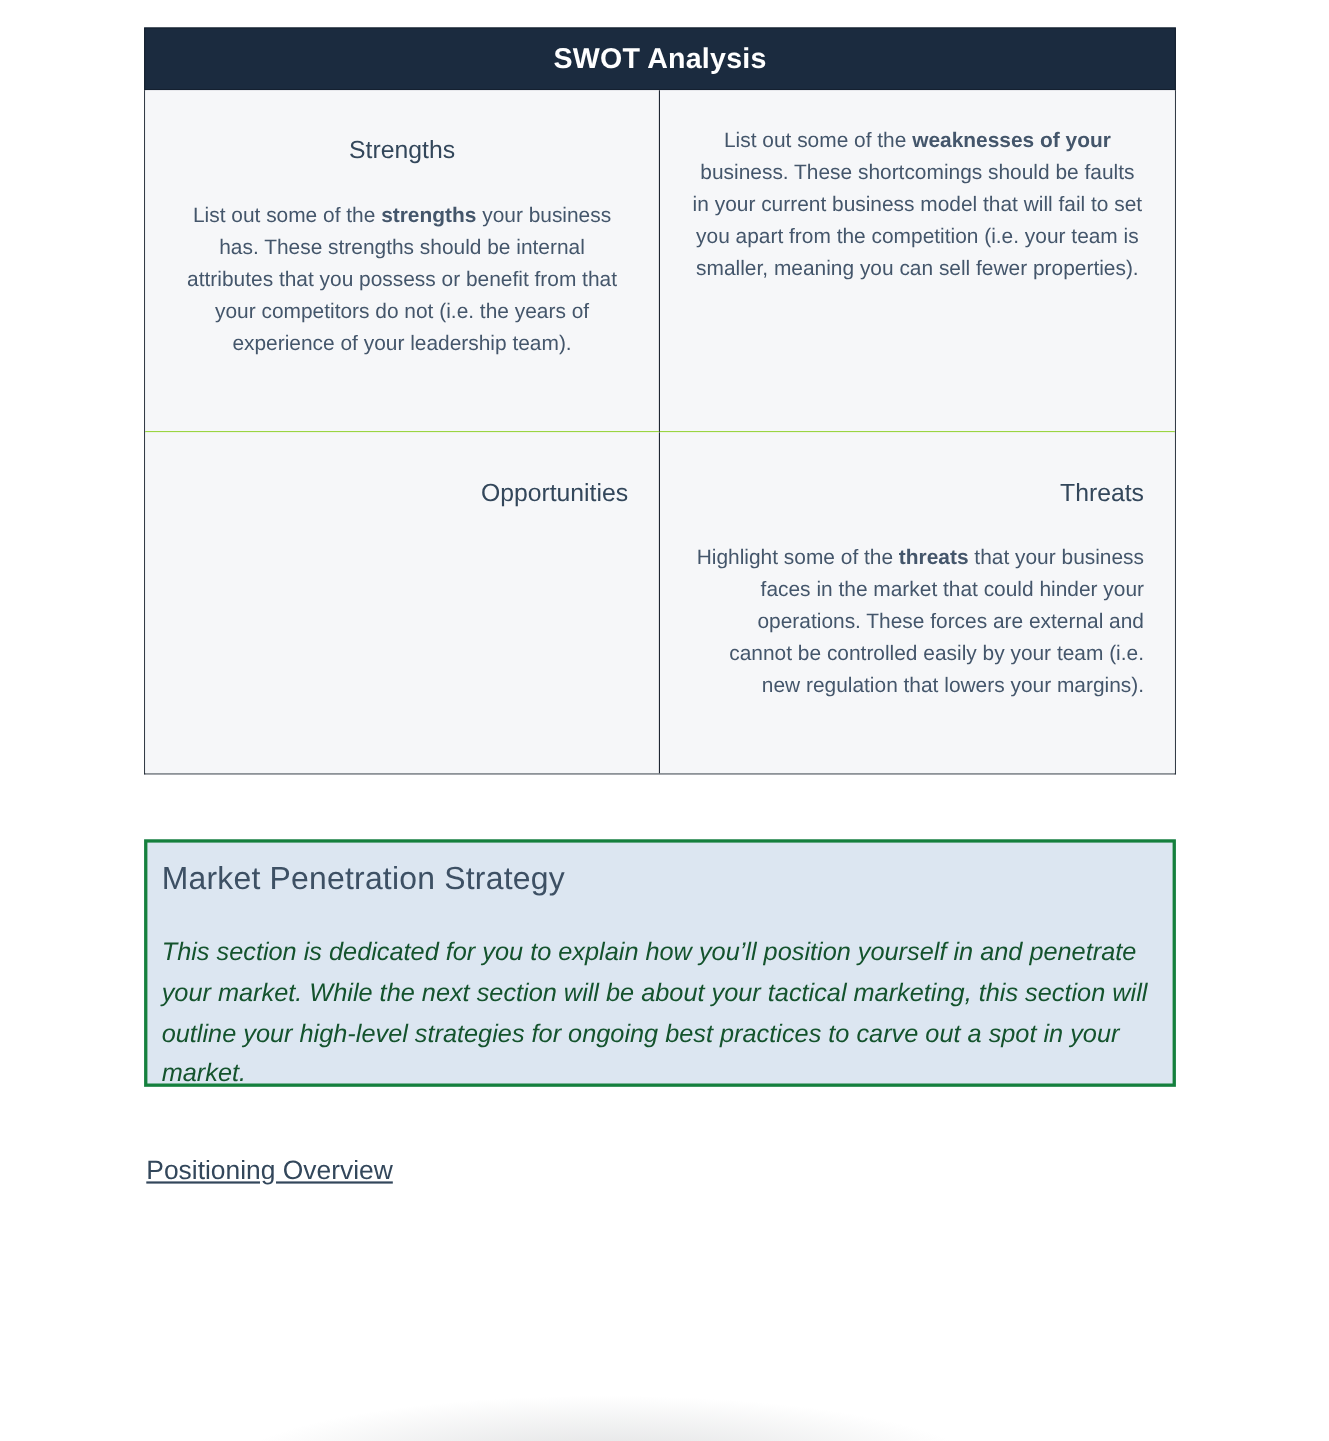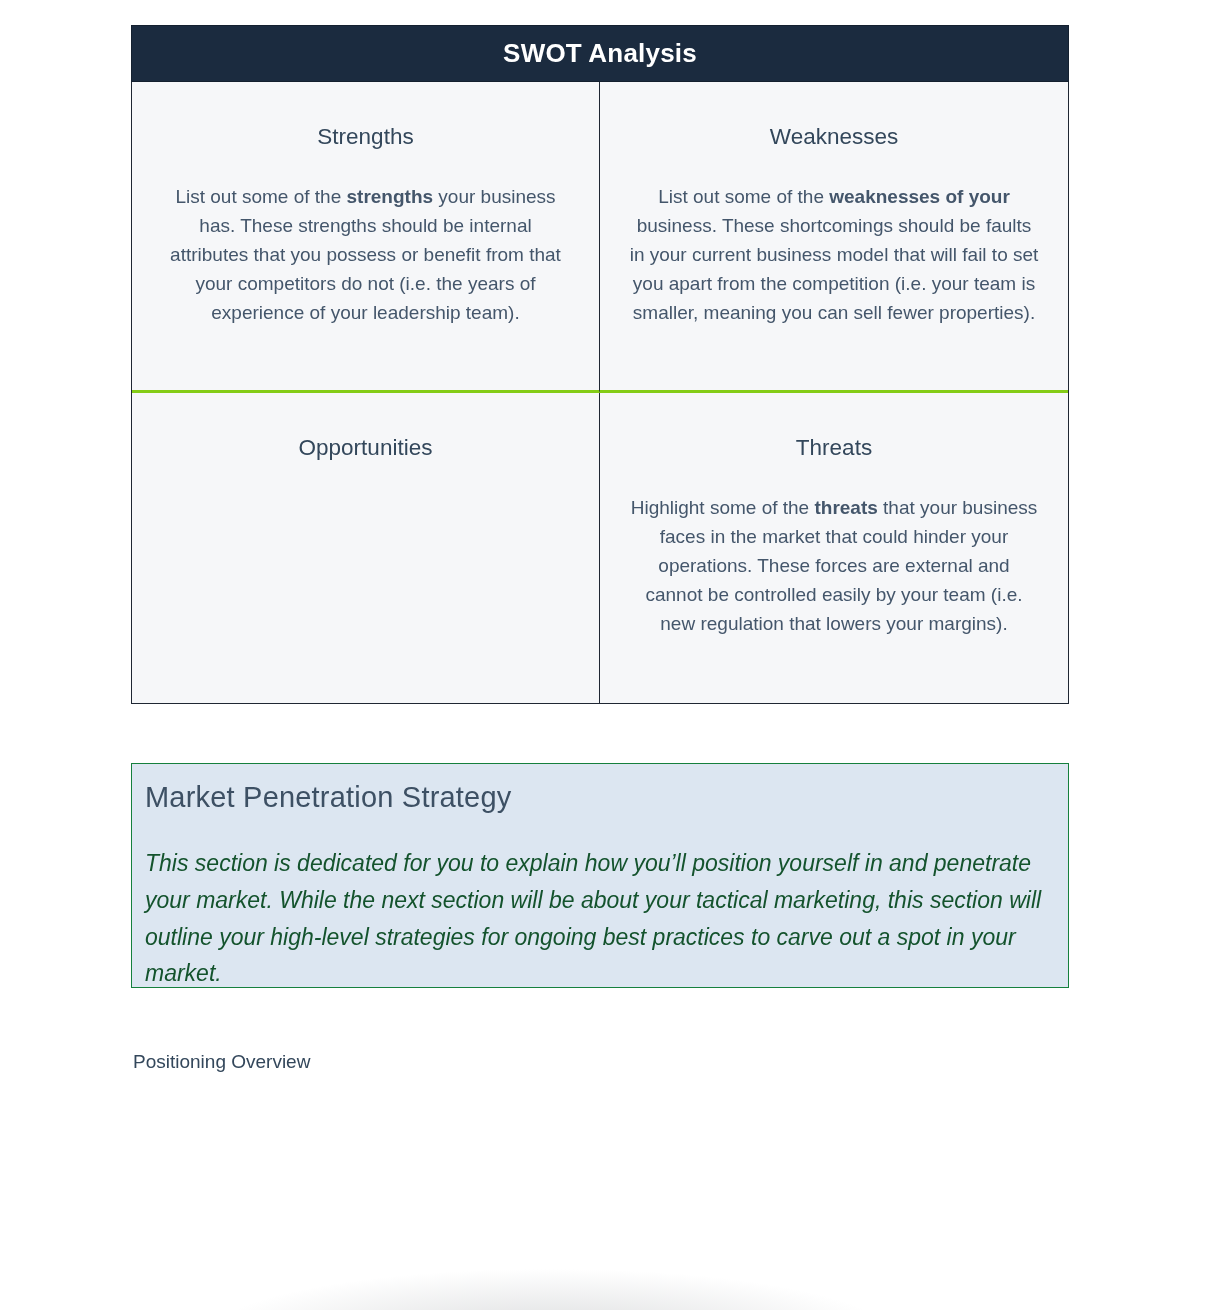--- a/index.html
+++ b/index.html
@@ -19,46 +19,46 @@
     color:#ffffff; font-size:26px; font-weight:bold; letter-spacing:.2px;
   }
   .swot-grid {
     display:grid; grid-template-columns:1fr 1fr;
     border:1px solid #1f2733; border-top:none;
   }
   .swot-cell {
     background:#f6f7f9; padding:0 28px 26px 28px; text-align:center;
   }
   .swot-cell.c-tl, .swot-cell.c-bl { border-right:1px solid #1f2733; }
-  .swot-cell.c-tl, .swot-cell.c-tr { border-bottom:3px solid #84cc16; min-height:311px; }
-  .swot-cell.c-bl, .swot-cell.c-br { min-height:310px; }
+  .swot-cell.c-tl, .swot-cell.c-tr { border-bottom:1px solid #84cc16; min-height:311px; }
+  .swot-cell.c-bl, .swot-cell.c-br { min-height:310px;text-align:right; }
   .cell-title {
     margin-top:42px; font-size:22.5px; font-weight:400; color:#33475b;
   }
   .cell-desc {
     margin:33px auto 0; max-width:458px;
     font-size:19px; line-height:1.52; color:#44566b;
   }
   .cell-desc b { font-weight:bold; }
 
   
   .market-card {
     position:absolute; left:131px; top:763px; width:938px; height:225px;
-    background:#dce6f1; border:1px solid #15803d;
+    background:#dce6f1; border:3px solid #15803d;
     padding:17px 13px 16px 13px;
   }
   .market-title { font-size:29px; font-weight:400; color:#3d5064; letter-spacing:.2px; }
   .market-desc {
     margin-top:31px; font-style:italic; font-size:23px; line-height:1.6;
     color:#14532d; max-width:925px;
   }
 
   
   .positioning { position:absolute; left:133px; top:1051px; width:940px; }
-  .pos-title { font-size:19px; font-weight:400; color:#33475b; }
+  .pos-title { font-size:24px; font-weight:400; color:#33475b;text-decoration:underline; }
   .pos-desc {
     margin-top:38px; font-style:italic; font-size:19px; line-height:1.68;
     color:#44566b; max-width:925px;
   }
   .pos-placeholder {
     margin-top:29px; font-size:19.5px; color:#33475b; cursor:text;
   }
 
   
   .page-shadow {
@@ -76,21 +76,20 @@
     <span>SWOT Analysis</span>
   </div>
   <div class="swot-grid">
 
     <div class="swot-cell c-tl">
       <div class="cell-title">Strengths</div>
       <p class="cell-desc"><span>List out some of the </span><b>strengths</b><span> your business has. These strengths should be internal attributes that you possess or benefit from that your competitors do not (i.e. the years of experience of your leadership team).</span></p>
     </div>
 
     <div class="swot-cell c-tr">
-      <div class="cell-title">Weaknesses</div>
       <p class="cell-desc"><span>List out some of the </span><b>weaknesses of your</b><span> business. These shortcomings should be faults in your current business model that will fail to set you apart from the competition (i.e. your team is smaller, meaning you can sell fewer properties).</span></p>
     </div>
 
     <div class="swot-cell c-bl">
       <div class="cell-title">Opportunities</div>
     </div>
 
     <div class="swot-cell c-br">
       <div class="cell-title">Threats</div>
       <p class="cell-desc"><span>Highlight some of the </span><b>threats</b><span> that your business faces in the market that could hinder your operations. These forces are external and cannot be controlled easily by your team (i.e. new regulation that lowers your margins).</span></p>

